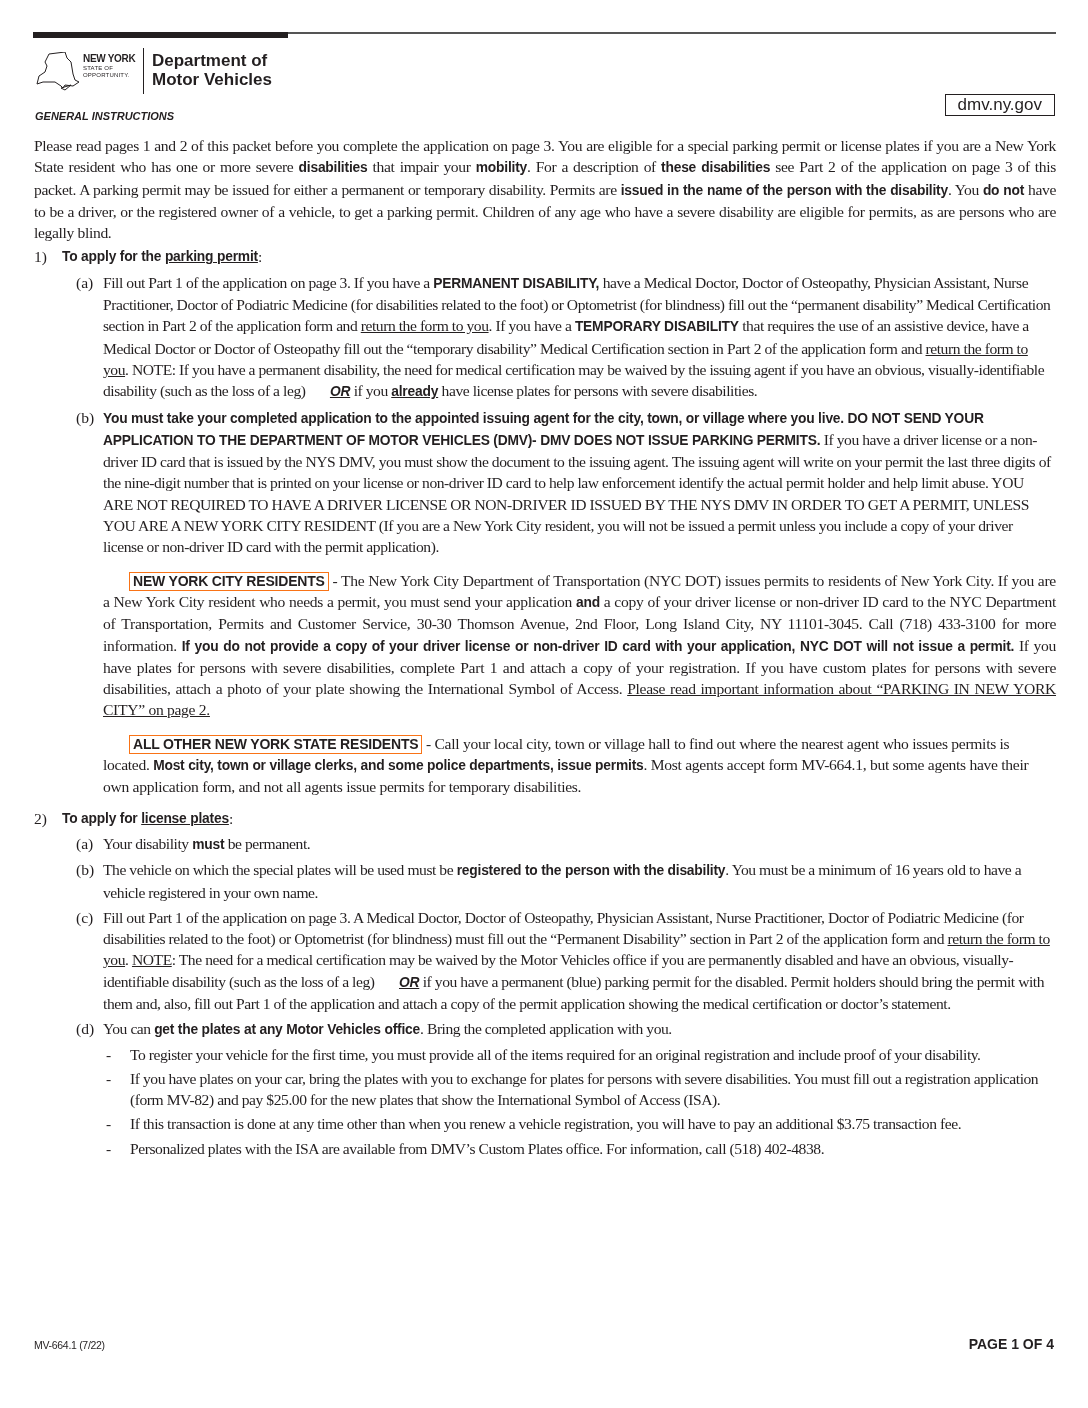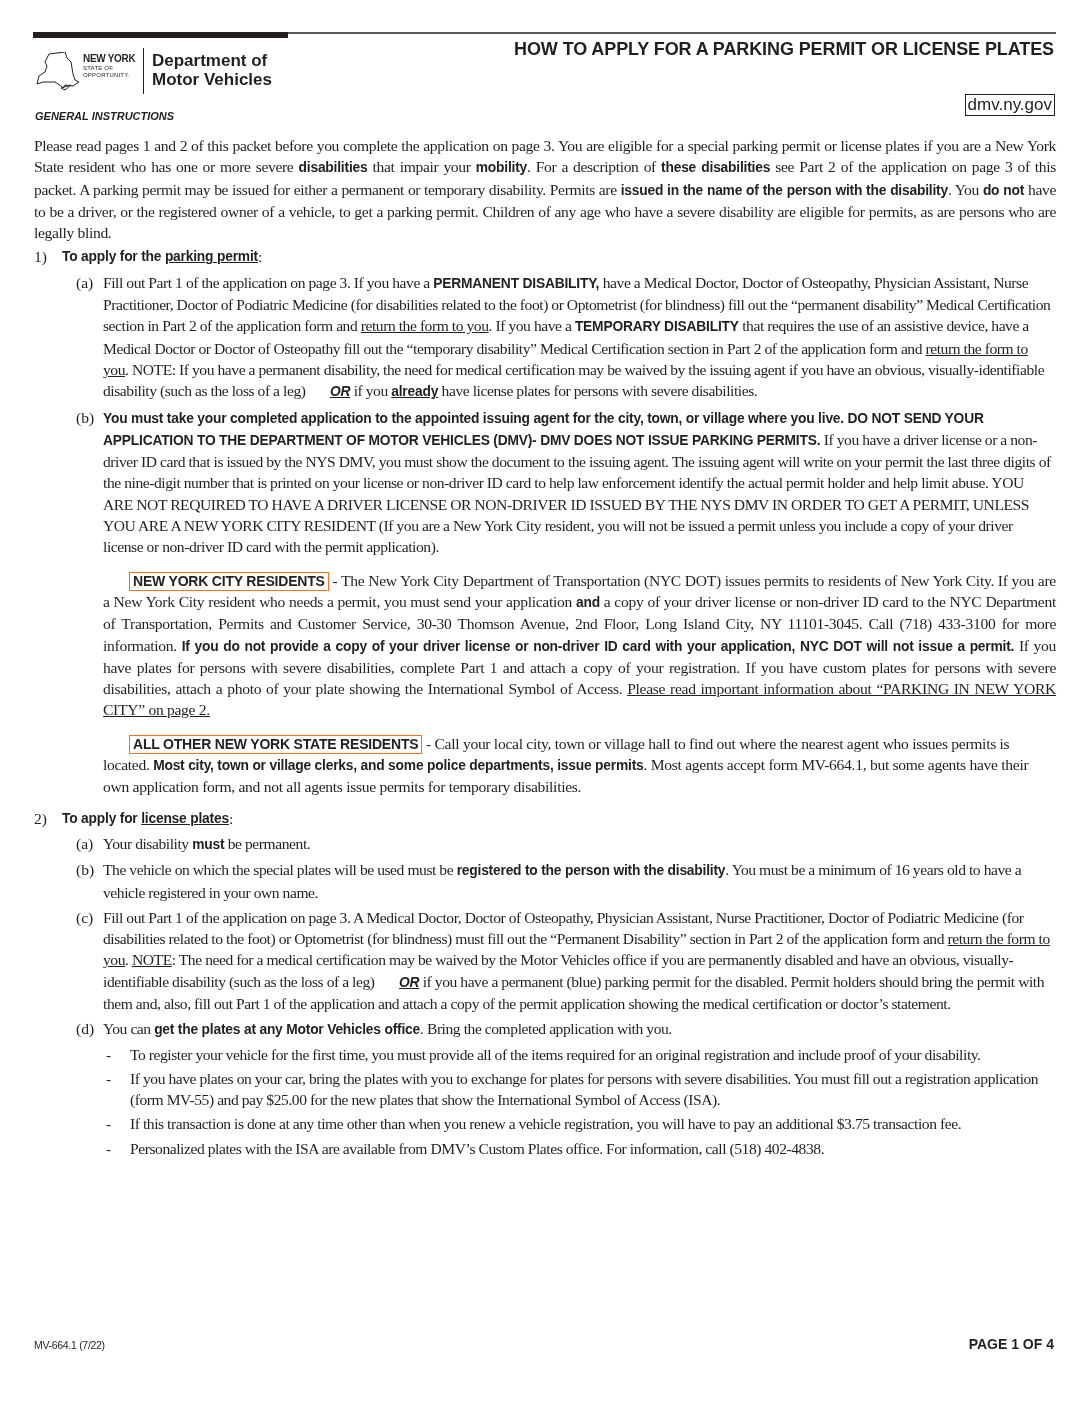--- a/index.html
+++ b/index.html
@@ -9,21 +9,21 @@
   .topbar-thin { position: absolute; left: 288px; top: 32px; width: 768px; height: 2px; background: #555; }
 
   .logo { position: absolute; left: 35px; top: 46px; width: 250px; height: 50px; }
   .logo svg { position: absolute; left: 0; top: 6px; }
   .logo .ny { position: absolute; left: 48px; top: 8px; font-family: "Liberation Sans", sans-serif; font-weight: bold; font-size: 10px; line-height: 10px; letter-spacing: -0.3px; }
   .logo .ny2 { position: absolute; left: 48px; top: 19px; font-family: "Liberation Sans", sans-serif; font-size: 6px; line-height: 7px; letter-spacing: 0.2px; }
   .logo .divider { position: absolute; left: 108px; top: 2px; width: 1px; height: 46px; background: #231f20; }
   .logo .dept { position: absolute; left: 117px; top: 5px; font-family: "Liberation Sans", sans-serif; font-weight: bold; font-size: 17px; line-height: 19px; }
 
   .title { position: absolute; right: 34px; top: 37px; text-align: right; font-family: "Liberation Sans", sans-serif; font-weight: bold; font-size: 18px; line-height: 24px; letter-spacing: -0.1px; }
-  .site { position: absolute; right: 33px; top: 94px; border: 1.5px solid #231f20; padding: 0 2px; font-family: "Liberation Sans", sans-serif; font-size: 17px; line-height: 20px; }
+  .site { position: absolute; right: 33px; top: 94px; border: 1.5px solid #231f20; padding: 0 12px; font-family: "Liberation Sans", sans-serif; font-size: 17px; line-height: 20px; }
 
   .gen-head { position: absolute; left: 35px; top: 110px; font-family: "Liberation Sans", sans-serif; font-weight: bold; font-style: italic; font-size: 11px; }
 
   .content { position: absolute; left: 34px; top: 135px; width: 1022px; font-family: "Liberation Serif", serif; font-size: 15.6px; line-height: 21.3px; }
   .content p { margin: 0; }
   .b { font-family: "Liberation Sans", sans-serif; font-weight: bold; font-size: 13.8px; letter-spacing: -0.2px; }
   .u { text-decoration: underline; }
   .i { font-style: italic; margin-left: 21px; }
   .just { text-align: justify; }
 
@@ -63,21 +63,20 @@
     <div>OPPORTUNITY.</div>
   </div>
   <div class="divider"></div>
   <div class="dept">
     <div>Department of</div>
     <div>Motor Vehicles</div>
   </div>
 </div>
 
 <div class="title">
-  <div>HOW TO APPLY FOR A PARKING PERMIT OR LICENSE PLATES</div>
 </div>
 <div class="site">dmv.ny.gov</div>
 
 <div class="gen-head">GENERAL INSTRUCTIONS</div>
 
 <div class="content">
   <p class="intro"><span>Please read pages 1 and 2 of this packet before you complete the application on page 3.  You are eligible for a special parking permit or license plates if you are a New York State resident who has one or more severe </span><span class="b">disabilities</span><span> that impair your </span><span class="b">mobility</span><span>. For a description of </span><span class="b">these disabilities</span><span> see Part 2 of the application on page 3 of this packet.  A parking permit may be issued for either a permanent or temporary disability. Permits are </span><span class="b">issued in the name of the person with the disability</span><span>.  You </span><span class="b">do not</span><span> have to be a driver, or the registered owner of a vehicle, to get a parking permit.  Children of any age who have a severe disability are eligible for permits, as are persons who are legally blind.</span></p>
 
   <div class="sec">
     <div class="sec-head">
@@ -132,21 +131,21 @@
       <span class="lbl">(d)</span>
       <span class="txt"><span>You can </span><span class="b">get the plates at any Motor Vehicles office</span><span>. Bring the completed application with you.</span></span>
     </div>
 
     <div class="dash">
       <span class="d">-</span>
       <span class="txt">To register your vehicle for the first time, you must provide all of the items required for an original registration and include proof of your disability.</span>
     </div>
     <div class="dash">
       <span class="d">-</span>
-      <span class="txt">If you have plates on your car, bring the plates with you to exchange for plates for persons with severe disabilities. You must fill out a registration application (form MV-55) and pay $25.00 for the new plates that show the International Symbol of Access (ISA).</span>
+      <span class="txt">If you have plates on your car, bring the plates with you to exchange for plates for persons with severe disabilities. You must fill out a registration application (form MV-82) and pay $25.00 for the new plates that show the International Symbol of Access (ISA).</span>
     </div>
     <div class="dash">
       <span class="d">-</span>
       <span class="txt">If this transaction is done at any time other than when you renew a vehicle registration, you will have to pay an additional $3.75 transaction fee.</span>
     </div>
     <div class="dash">
       <span class="d">-</span>
       <span class="txt">Personalized plates with the ISA are available from DMV’s Custom Plates office. For information, call (518) 402-4838.</span>
     </div>
   </div>

